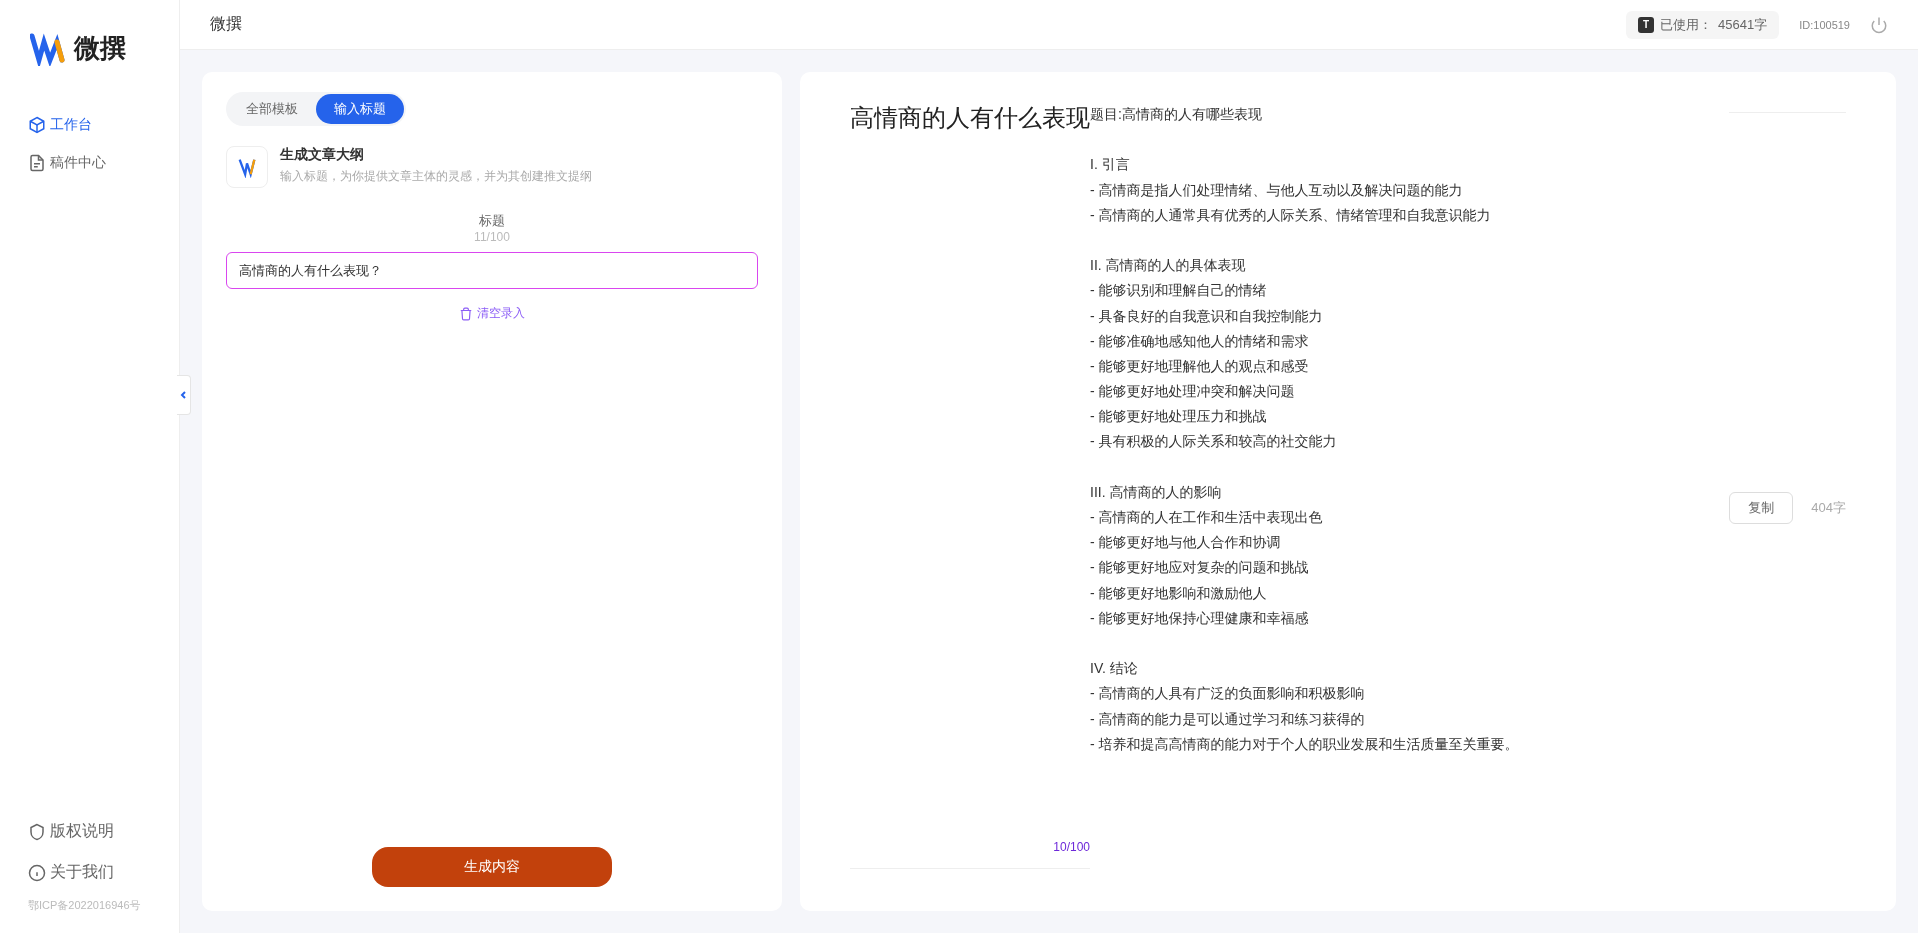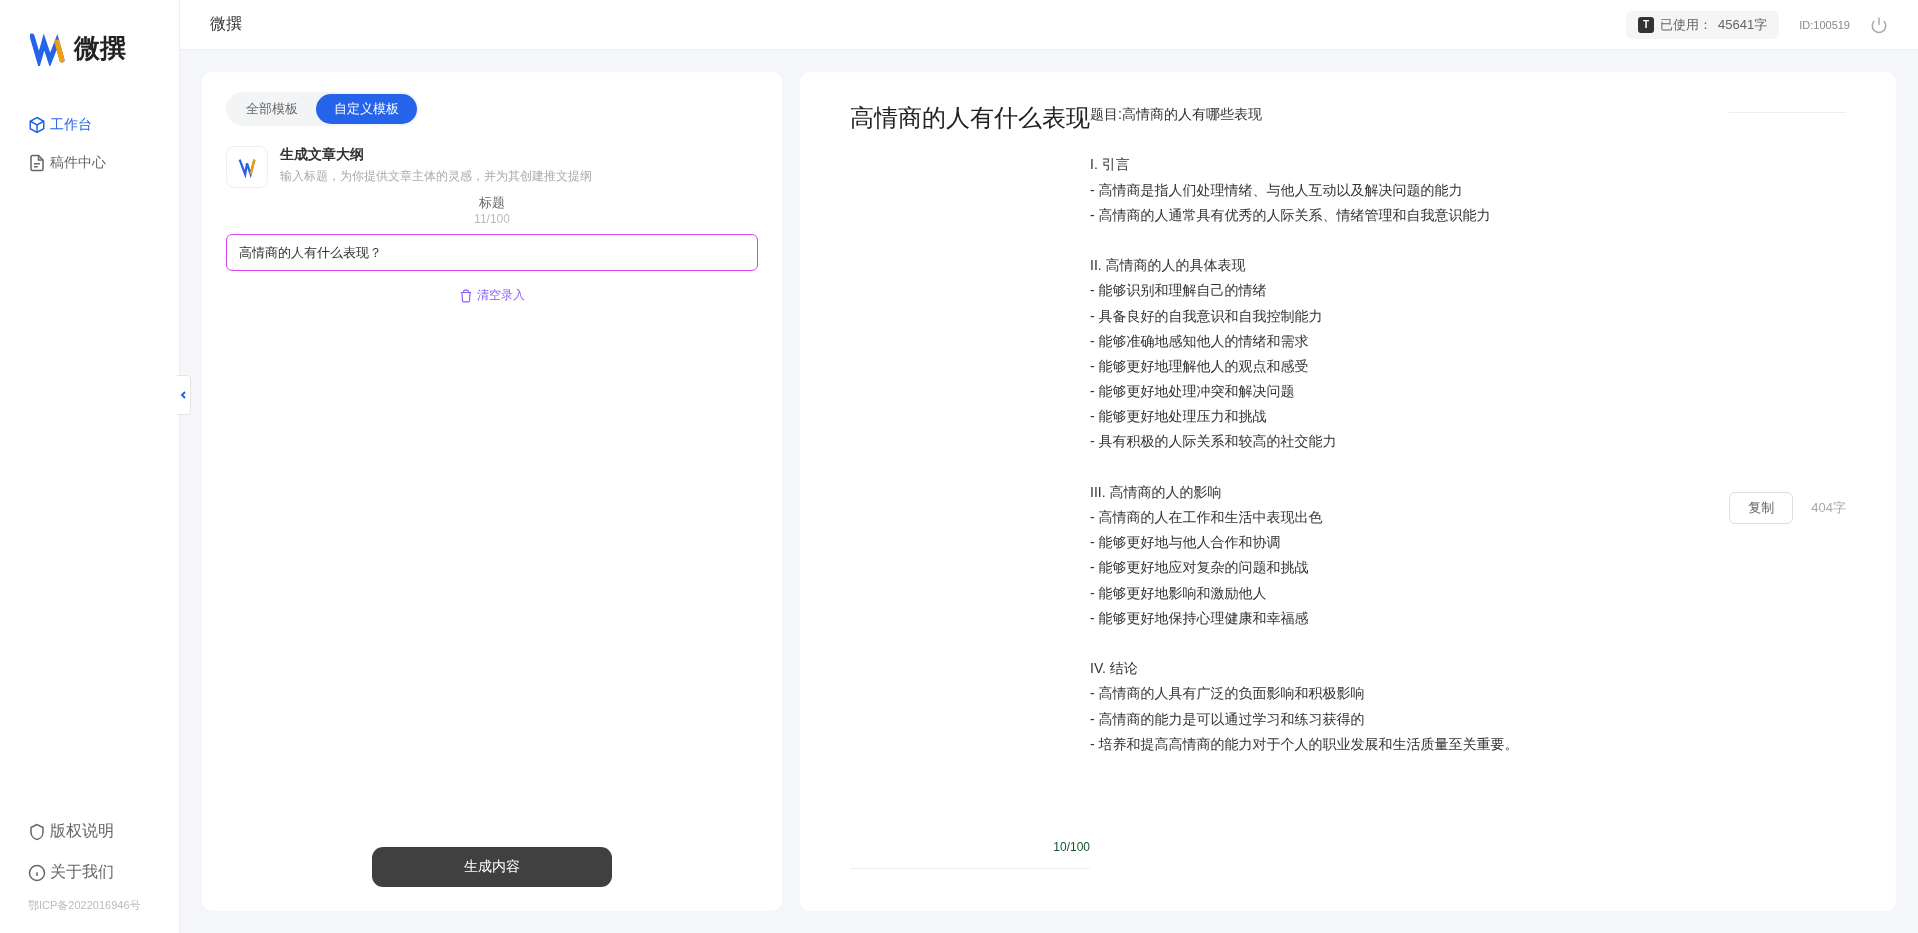--- a/index.html
+++ b/index.html
@@ -35,40 +35,40 @@
 .power-btn { width: 18px; height: 18px; color: #aaa; cursor: pointer; }
 
 .content { flex: 1; display: flex; gap: 18px; padding: 22px; overflow: hidden; }
 
 
 .panel-left { width: 580px; background: #fff; border-radius: 10px; padding: 20px 24px; display: flex; flex-direction: column; position: relative; }
 .tabs { display: flex; gap: 0; background: #f3f4f6; border-radius: 20px; width: fit-content; padding: 2px; margin-bottom: 20px; }
 .tab { padding: 6px 18px; border-radius: 18px; font-size: 13px; color: #666; cursor: pointer; }
 .tab.active { background: #2563eb; color: #fff; }
 
-.template-card { display: flex; gap: 12px; margin-bottom: 6px; }
+.template-card { display: flex; gap: 12px; margin-bottom: 24px; }
 .template-icon { width: 42px; height: 42px; background: #fff; border: 1px solid #eee; border-radius: 8px; display: flex; align-items: center; justify-content: center; font-size: 18px; }
 .template-info h3 { font-size: 14px; font-weight: 600; color: #333; margin-bottom: 4px; }
 .template-info p { font-size: 12px; color: #aaa; }
 
 .field-row { display: flex; justify-content: space-between; align-items: center; margin-bottom: 8px; flex-direction: column; }
 .field-label { font-size: 13px; color: #666; }
 .field-count { font-size: 12px; color: #bbb; }
 .title-input { width: 100%; padding: 10px 12px; border: 1px solid #d946ef; border-radius: 6px; font-size: 13px; color: #333; outline: none; margin-bottom: 16px; }
 
 .clear-row { display: flex; justify-content: center; align-items: center; gap: 4px; color: #8b5cf6; font-size: 12px; cursor: pointer; }
 .clear-row svg { width: 14px; height: 14px; }
 
-.generate-btn { position: absolute; bottom: 24px; left: 50%; transform: translateX(-50%); width: 240px; padding: 11px 0; background: #404040; color: #fff; border: none; border-radius: 11px; font-size: 14px; cursor: pointer; }
+.generate-btn { position: absolute; bottom: 24px; left: 50%; transform: translateX(-50%); width: 240px; padding: 11px 0; background: #c2410c; color: #fff; border: none; border-radius: 16px; font-size: 14px; cursor: pointer; }
 
 
 .panel-right { flex: 1; background: #fff; border-radius: 10px; padding: 30px 50px 24px; display: flex; flex-direction: row; position: relative; }
 .output-header { display: flex; align-items: baseline; justify-content: center; position: relative; padding-bottom: 18px; border-bottom: 1px solid #eee; margin-bottom: 18px; }
 .output-title { font-size: 24px; font-weight: 500; color: #222; font-family: "SimSun", serif; }
-.output-count { position: absolute; right: 0; bottom: 14px; font-size: 12px; color: #14532d; }
+.output-count { position: absolute; right: 0; bottom: 14px; font-size: 12px; color: #6d28d9; }
 
 .output-body { flex: 1; font-size: 14px; line-height: 1.8; color: #333; white-space: pre-line; overflow-y: auto; }
 
 .output-footer { display: flex; align-items: center; justify-content: space-between; gap: 18px; padding-top: 16px; border-top: 1px solid #eee; margin-top: 10px; }
 .copy-btn { padding: 6px 18px; border: 1px solid #ddd; background: #fff; border-radius: 6px; font-size: 13px; color: #666; cursor: pointer; }
 .char-count { font-size: 13px; color: #aaa; }
 </style>
 </head>
 <body>
 
@@ -145,21 +145,21 @@
             <line x1="12" y1="2" x2="12" y2="12"></line>
           </svg>
       </div>
     </div>
 
     <div class="content">
 
       <div class="panel-left">
         <div class="tabs">
           <div class="tab">全部模板</div>
-          <div class="tab active">自定义模板</div>
+          <div class="tab active">输入标题</div>
         </div>
 
         <div class="template-card">
           <div class="template-icon">
             <svg width="22" height="22" viewBox="0 0 24 24">
                 <path d="M4 4 L10 20 L12 8 L16 20 L20 4" fill="none" stroke="#2563eb" stroke-width="2.5"></path>
                 <path d="M16 20 L20 4" stroke="#f59e0b" stroke-width="2.5"></path>
               </svg>
           </div>
           <div class="template-info">

